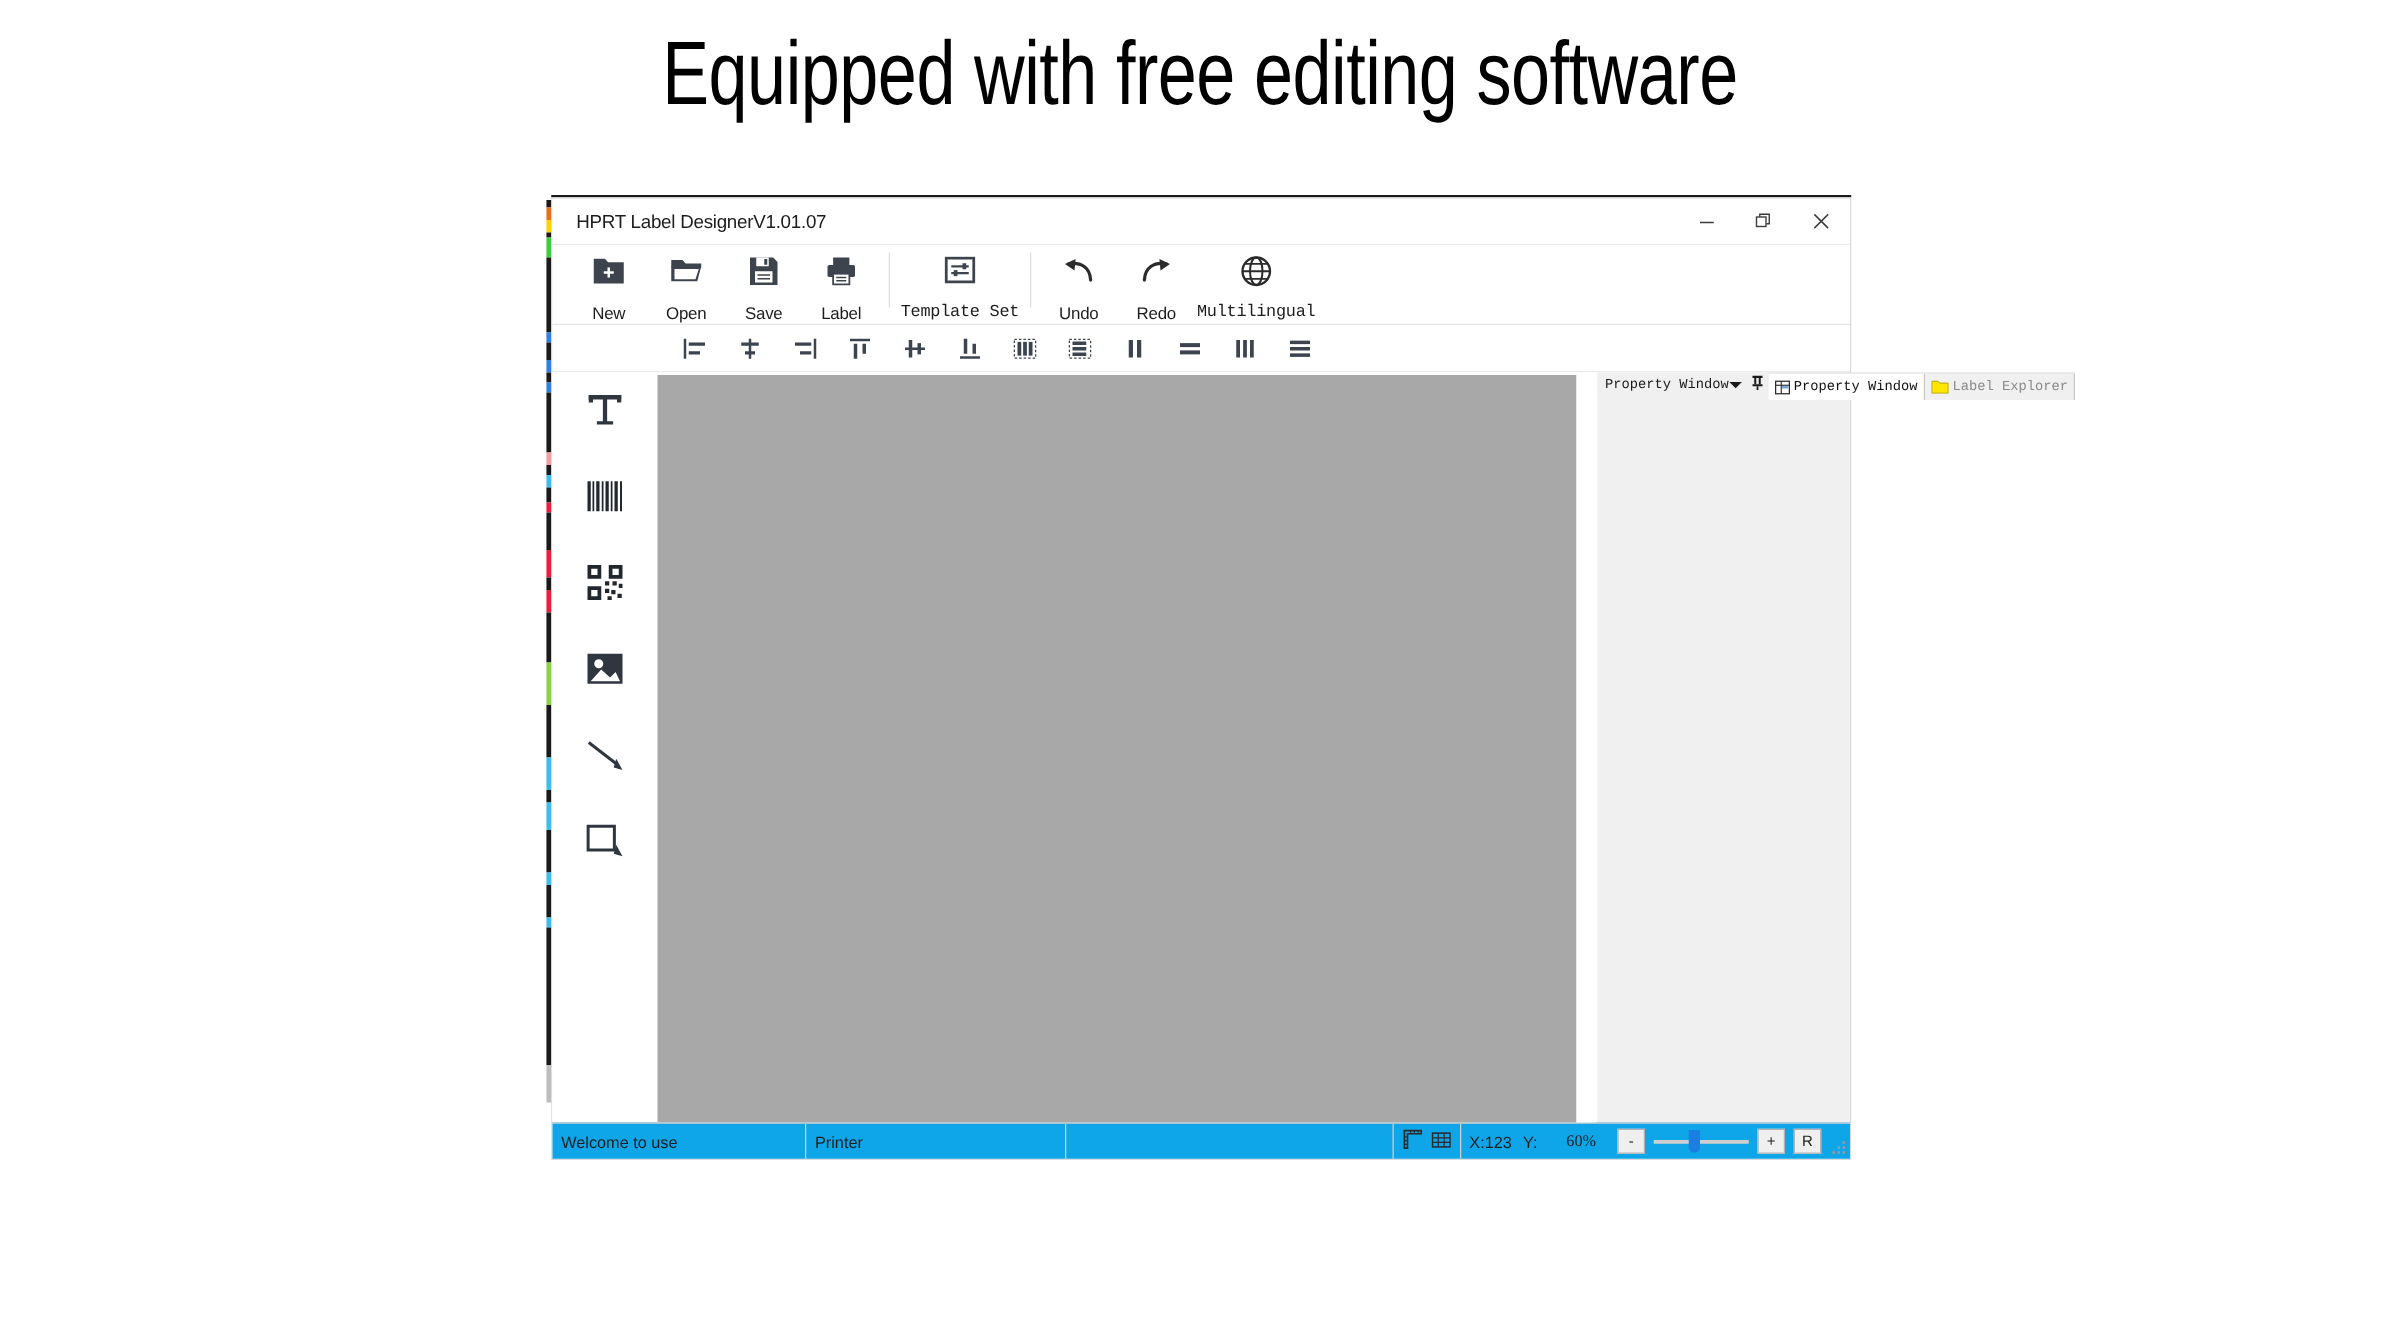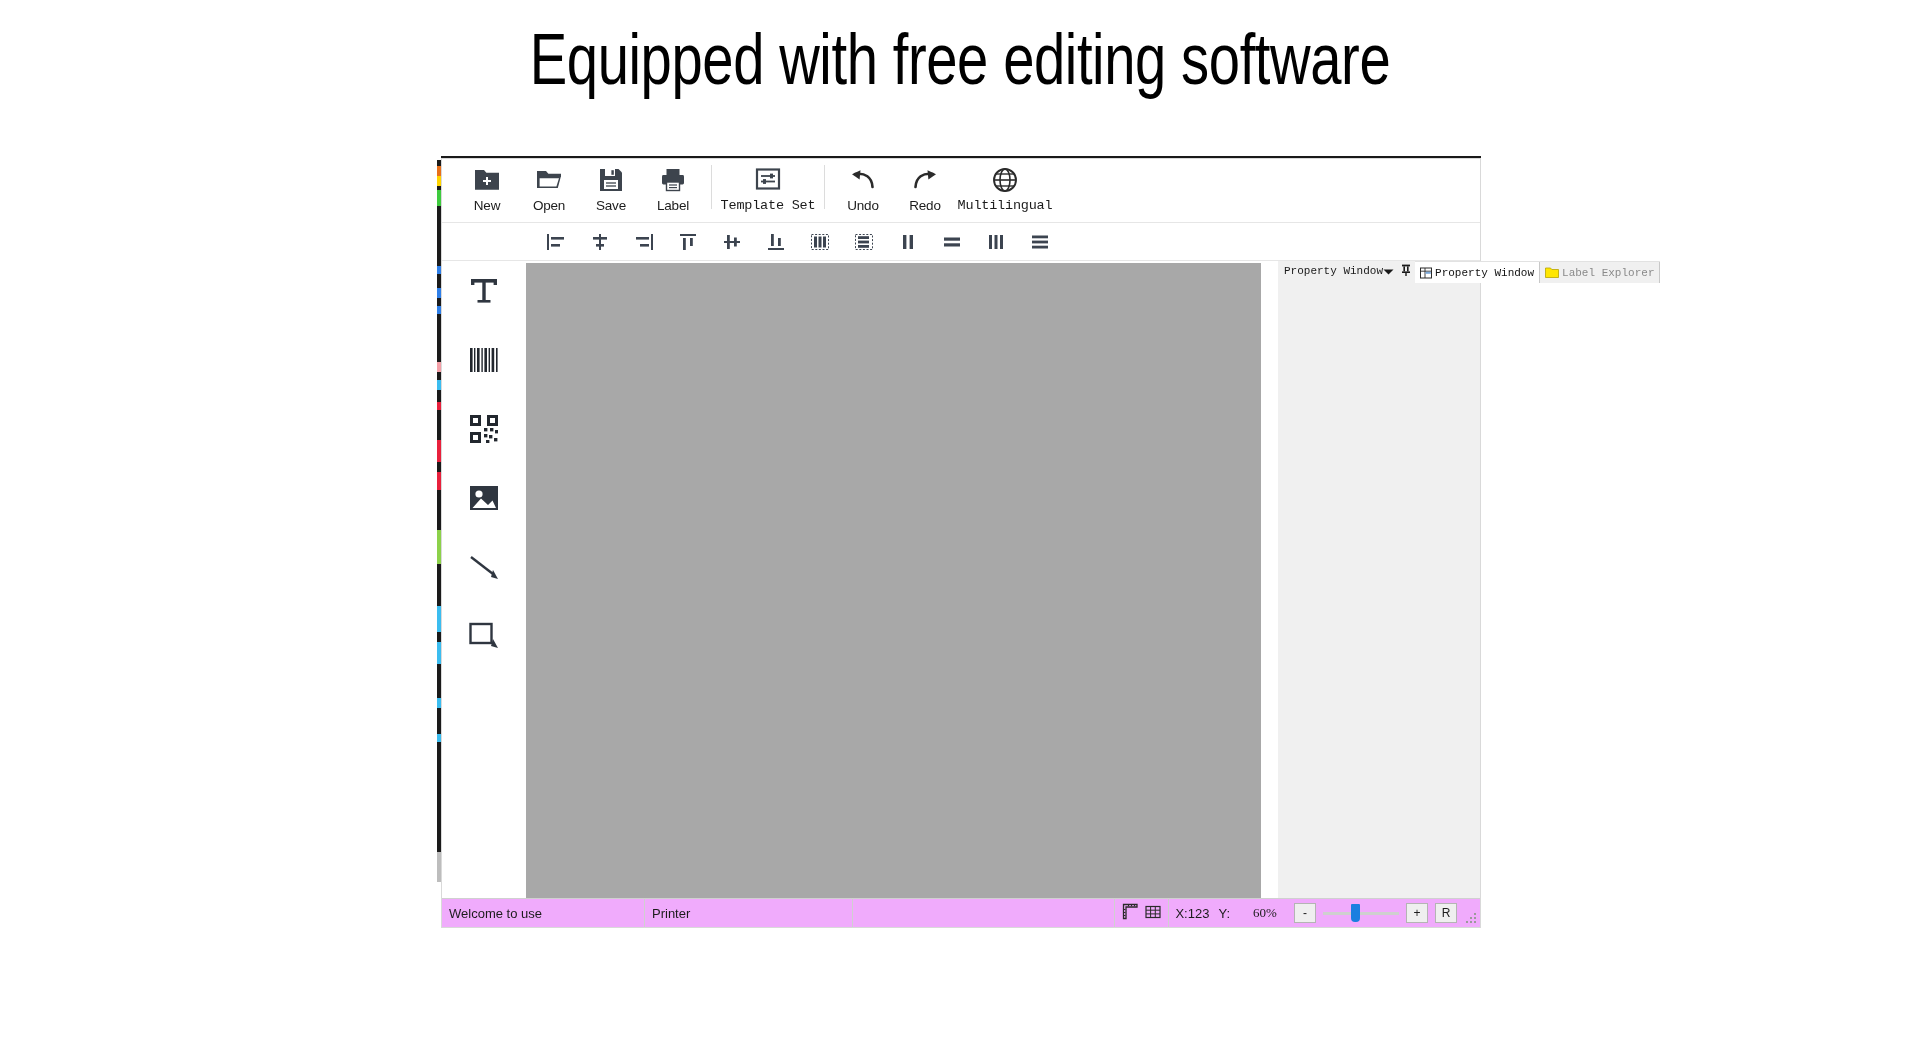--- a/index.html
+++ b/index.html
@@ -110,21 +110,21 @@
     background: #ffffff;
     border-bottom: 1px solid #e6e6e6;
     box-sizing: border-box;
   }
   .rb-item {
     width: 62px;
     height: 62px;
     display: flex;
     flex-direction: column;
     align-items: center;
-    justify-content: flex-start;
+    justify-content: space-between;
     padding-top: 5px;
     box-sizing: border-box;
     cursor: default;
   }
   .rb-item.wide { width: 98px; font-family: Liberation Mono, monospace; }
   .rb-ico {
     height: 32px;
     display: flex;
     align-items: center;
     justify-content: center;
@@ -266,21 +266,21 @@
   }
   .pw-tab.active { background: #ffffff; }
   .pw-tab.muted { color: #8a8a8a; }
 
   
   .statusbar {
     flex: 0 0 29px;
     height: 29px;
     display: flex;
     align-items: stretch;
-    background: #f0abfc;
+    background: #0ea5e9;
     border-top: 1px solid #d0d0d0;
     box-sizing: border-box;
     font-size: 13px;
     color: #1c1c1c;
   }
   .sb-cell {
     display: flex;
     align-items: center;
     padding-left: 7px;
     border-right: 1px solid #d0d0d0;
@@ -416,20 +416,42 @@
     <i style="background: rgb(26, 26, 26); height: 26px;"></i>
     <i style="background: rgb(59, 189, 240); height: 8px;"></i>
     <i style="background: rgb(26, 26, 26); height: 110px;"></i>
     <i style="background: rgb(189, 189, 189); height: 30px;"></i>
   </div>
 
 <div class="win-topline"></div>
 
 <div class="app-window">
 
+  <div class="titlebar">
+    <div class="titlebar-text">HPRT Label DesignerV1.01.07</div>
+    <div class="win-controls">
+      <div class="win-btn">
+        <svg width="13" height="13" viewBox="0 0 13 13">
+          <line x1="1" y1="7" x2="12" y2="7" stroke="currentColor" stroke-width="1.2"></line>
+        </svg>
+      </div>
+      <div class="win-btn">
+        <svg width="14" height="14" viewBox="0 0 14 14">
+          <rect x="1.2" y="3.6" width="7.6" height="7.6" fill="none" stroke="currentColor" stroke-width="1.1"></rect>
+          <polyline points="3.8,3.4 3.8,1.4 11.4,1.4 11.4,9 9.2,9" fill="none" stroke="currentColor" stroke-width="1.1"></polyline>
+        </svg>
+      </div>
+      <div class="win-btn close">
+        <svg width="14" height="14" viewBox="0 0 14 14">
+          <line x1="1.5" y1="1.5" x2="12.5" y2="12.5" stroke="currentColor" stroke-width="1.2"></line>
+          <line x1="12.5" y1="1.5" x2="1.5" y2="12.5" stroke="currentColor" stroke-width="1.2"></line>
+        </svg>
+      </div>
+    </div>
+  </div>
 
   <div class="ribbon">
 
     <div class="rb-item">
       <div class="rb-ico">
         <svg width="28" height="26" viewBox="0 0 28 26">
           <path d="M2 3 h9 l2.4 2.8 H26 v17 H2 Z" fill="#3d444d"></path>
           <line x1="14" y1="10" x2="14" y2="18" stroke="#ffffff" stroke-width="2"></line>
           <line x1="10" y1="14" x2="18" y2="14" stroke="#ffffff" stroke-width="2"></line>
         </svg>

